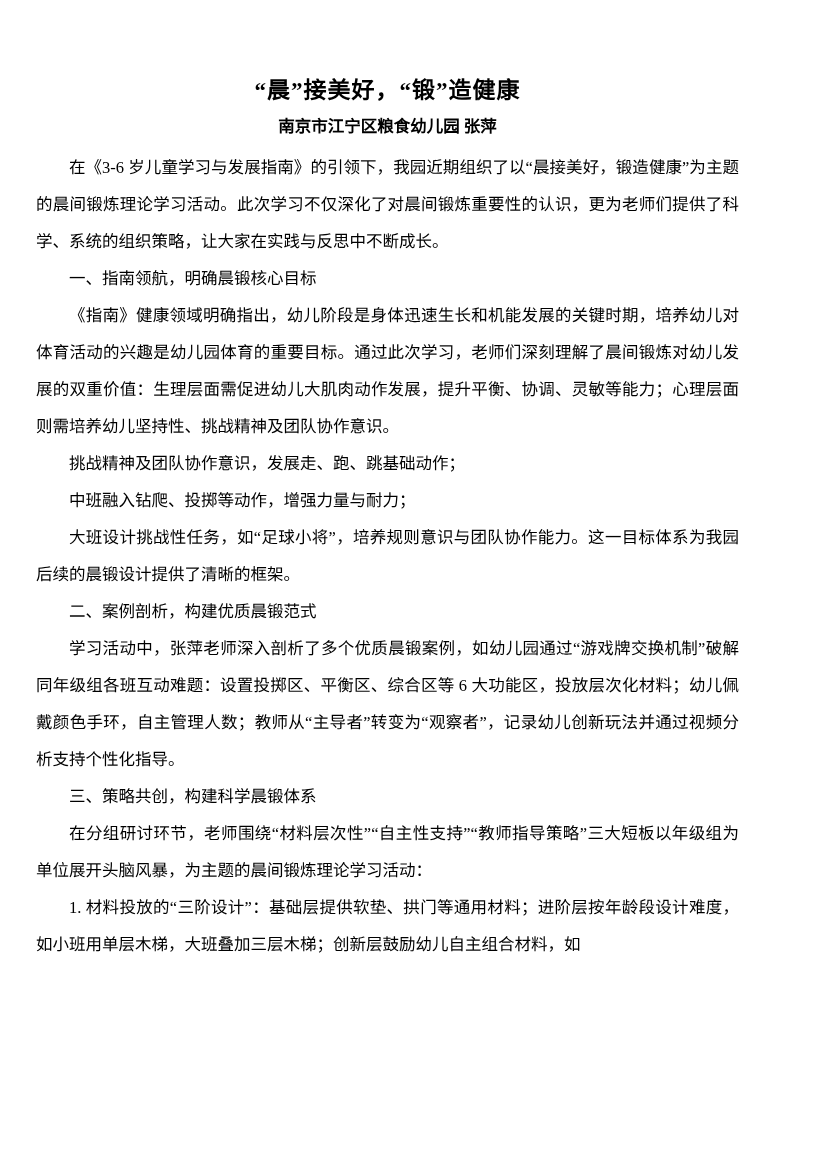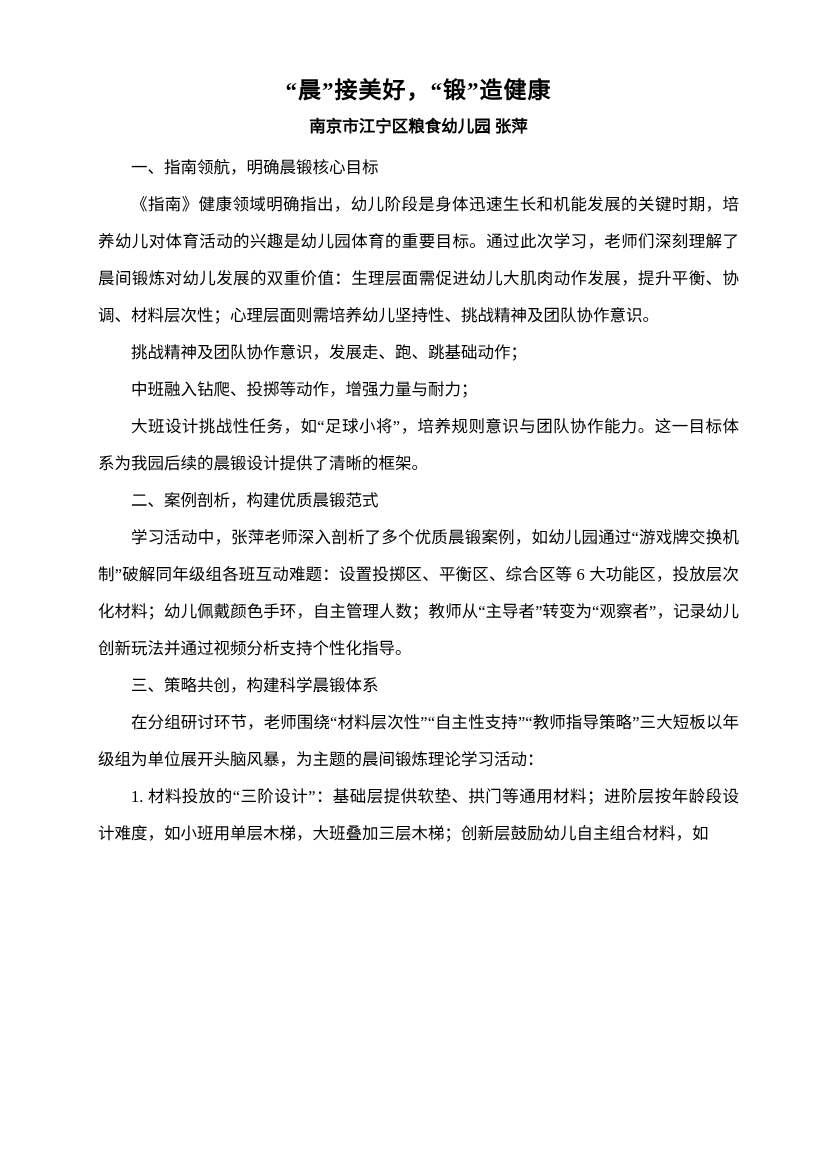--- a/index.html
+++ b/index.html
@@ -9,21 +9,21 @@
   }
   .page {
     position: relative;
     width: 827px;
     height: 1013px;
     margin: 0 auto;
     background: #ffffff;
     color: #000000;
     font-family: "Liberation Serif", "DejaVu Serif", serif;
     box-sizing: border-box;
-    padding: 74px 88px 0 98px;
+    padding: 74px 88px 0 36px;
     overflow: hidden;
   }
   .doc-title {
     margin: 0;
     text-align: center;
     font-size: 23px;
     font-weight: bold;
     line-height: 34px;
     letter-spacing: 1px;
   }
@@ -47,22 +47,23 @@
   }
 </style>
 </head>
 <body>
 
 <div class="page">
   <h1 class="doc-title">“晨”接美好，“锻”造健康</h1>
   <p class="doc-byline">南京市江宁区粮食幼儿园 张萍</p>
 
   <div class="doc-body">
+    <p>在《3-6 岁儿童学习与发展指南》的引领下，我园近期组织了以“晨接美好，锻造健康”为主题的晨间锻炼理论学习活动。此次学习不仅深化了对晨间锻炼重要性的认识，更为老师们提供了科学、系统的组织策略，让大家在实践与反思中不断成长。</p>
     <p>一、指南领航，明确晨锻核心目标</p>
-    <p>《指南》健康领域明确指出，幼儿阶段是身体迅速生长和机能发展的关键时期，培养幼儿对体育活动的兴趣是幼儿园体育的重要目标。通过此次学习，老师们深刻理解了晨间锻炼对幼儿发展的双重价值：生理层面需促进幼儿大肌肉动作发展，提升平衡、协调、材料层次性；心理层面则需培养幼儿坚持性、挑战精神及团队协作意识。</p>
+    <p>《指南》健康领域明确指出，幼儿阶段是身体迅速生长和机能发展的关键时期，培养幼儿对体育活动的兴趣是幼儿园体育的重要目标。通过此次学习，老师们深刻理解了晨间锻炼对幼儿发展的双重价值：生理层面需促进幼儿大肌肉动作发展，提升平衡、协调、灵敏等能力；心理层面则需培养幼儿坚持性、挑战精神及团队协作意识。</p>
     <p>挑战精神及团队协作意识，发展走、跑、跳基础动作；</p>
     <p>中班融入钻爬、投掷等动作，增强力量与耐力；</p>
     <p>大班设计挑战性任务，如“足球小将”，培养规则意识与团队协作能力。这一目标体系为我园后续的晨锻设计提供了清晰的框架。</p>
     <p>二、案例剖析，构建优质晨锻范式</p>
     <p>学习活动中，张萍老师深入剖析了多个优质晨锻案例，如幼儿园通过“游戏牌交换机制”破解同年级组各班互动难题：设置投掷区、平衡区、综合区等 6 大功能区，投放层次化材料；幼儿佩戴颜色手环，自主管理人数；教师从“主导者”转变为“观察者”，记录幼儿创新玩法并通过视频分析支持个性化指导。</p>
     <p>三、策略共创，构建科学晨锻体系</p>
     <p>在分组研讨环节，老师围绕“材料层次性”“自主性支持”“教师指导策略”三大短板以年级组为单位展开头脑风暴，为主题的晨间锻炼理论学习活动：</p>
     <p>1. 材料投放的“三阶设计”：基础层提供软垫、拱门等通用材料；进阶层按年龄段设计难度，如小班用单层木梯，大班叠加三层木梯；创新层鼓励幼儿自主组合材料，如</p>
   </div>
 </div>

